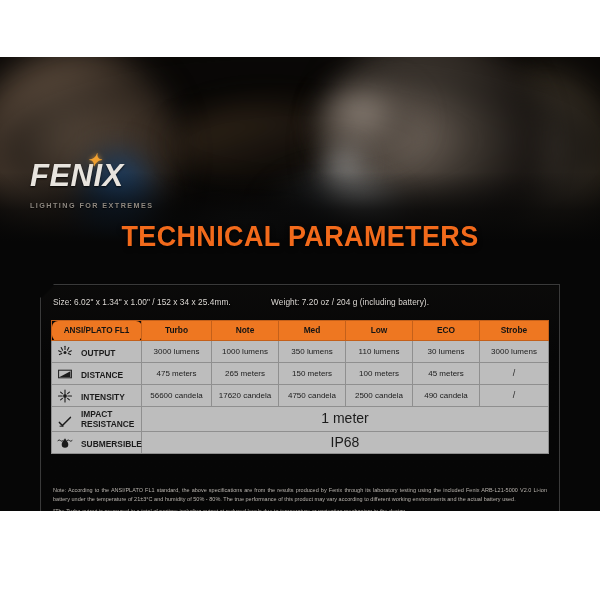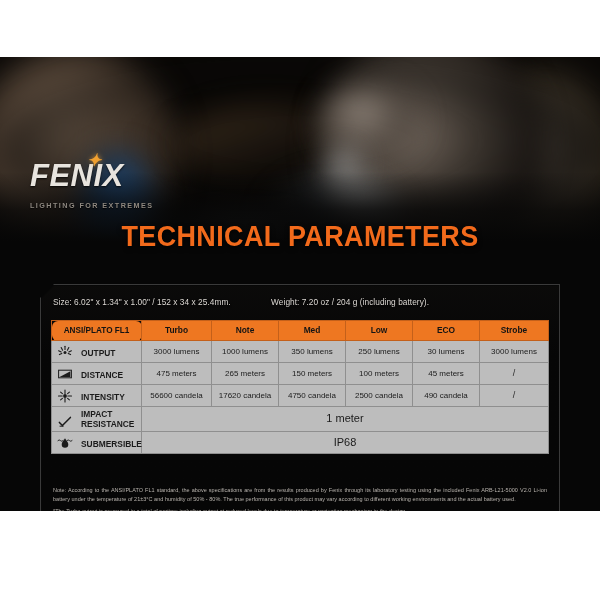--- a/index.html
+++ b/index.html
@@ -228,21 +228,21 @@
     align-items: flex-end;
     gap: 8px;
   }
   .lbl-ico {
     width: 16px; height: 14px;
     flex: 0 0 16px;
     display: block;
   }
   .lbl-txt { display: block; }
   td.val-slash { font-size: 9px; color: #2a2a2a; }
-  td.span-val { font-size: 11px; }
+  td.span-val { font-size: 14px; }
 
   
   .notes {
     position: absolute;
     left: 53px; top: 429px;
     width: 494px;
     font-size: 5.5px;
     line-height: 1.62;
     color: #b9b4ae;
     text-align: justify;
@@ -325,21 +325,21 @@
                 <line x1="13.6" y1="9.6" x2="11.2" y2="8.6"></line>
               </g>
               <circle cx="8" cy="7.6" r="1.5" fill="#1b1b1b"></circle>
             </svg>
             <span class="lbl-txt">OUTPUT</span>
           </span>
         </td>
         <td>3000 lumens</td>
         <td>1000 lumens</td>
         <td>350 lumens</td>
-        <td>250 lumens</td>
+        <td>110 lumens</td>
         <td>30 lumens</td>
         <td>3000 lumens</td>
       </tr>
 
 
       <tr>
         <td class="rowlabel">
           <span class="lbl-wrap">
             <svg class="lbl-ico" viewBox="0 0 16 14">
               <rect x="1.6" y="3.2" width="12.8" height="7.6" fill="none" stroke="#1b1b1b" stroke-width="1"></rect>

